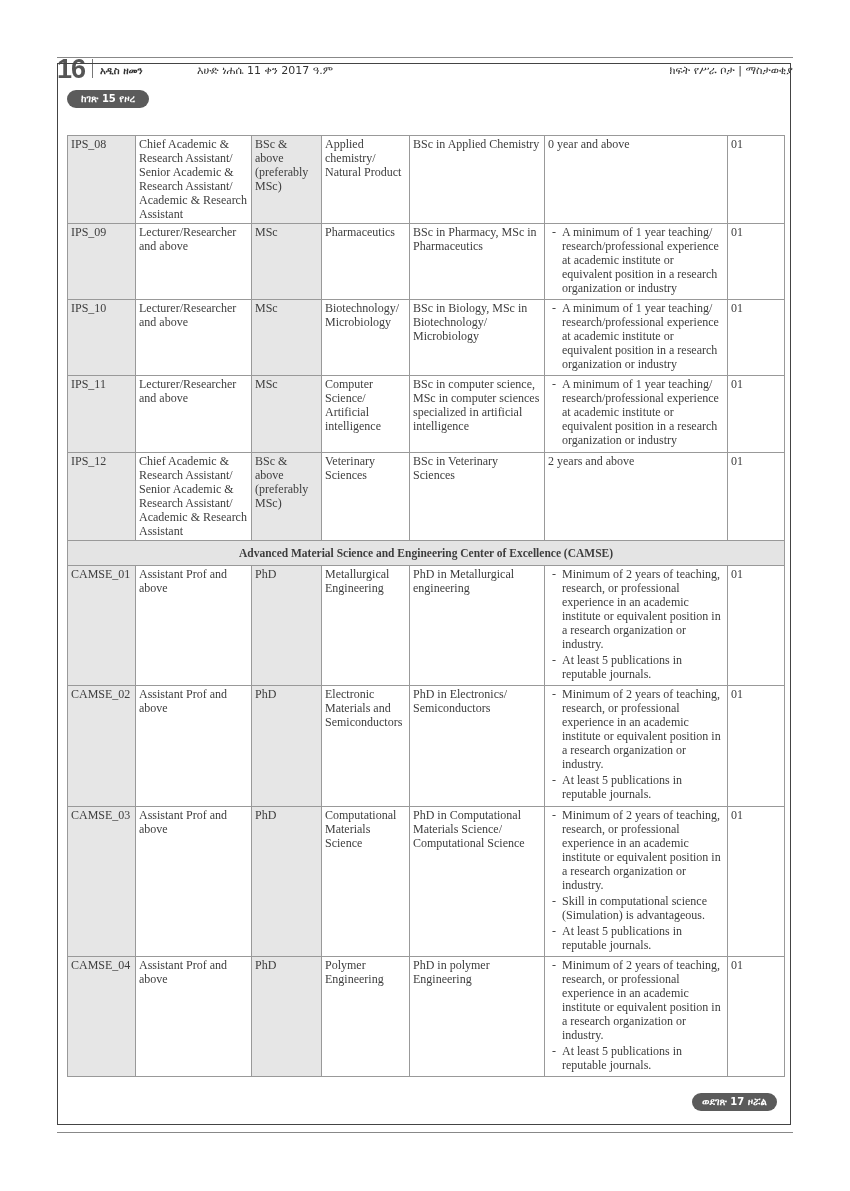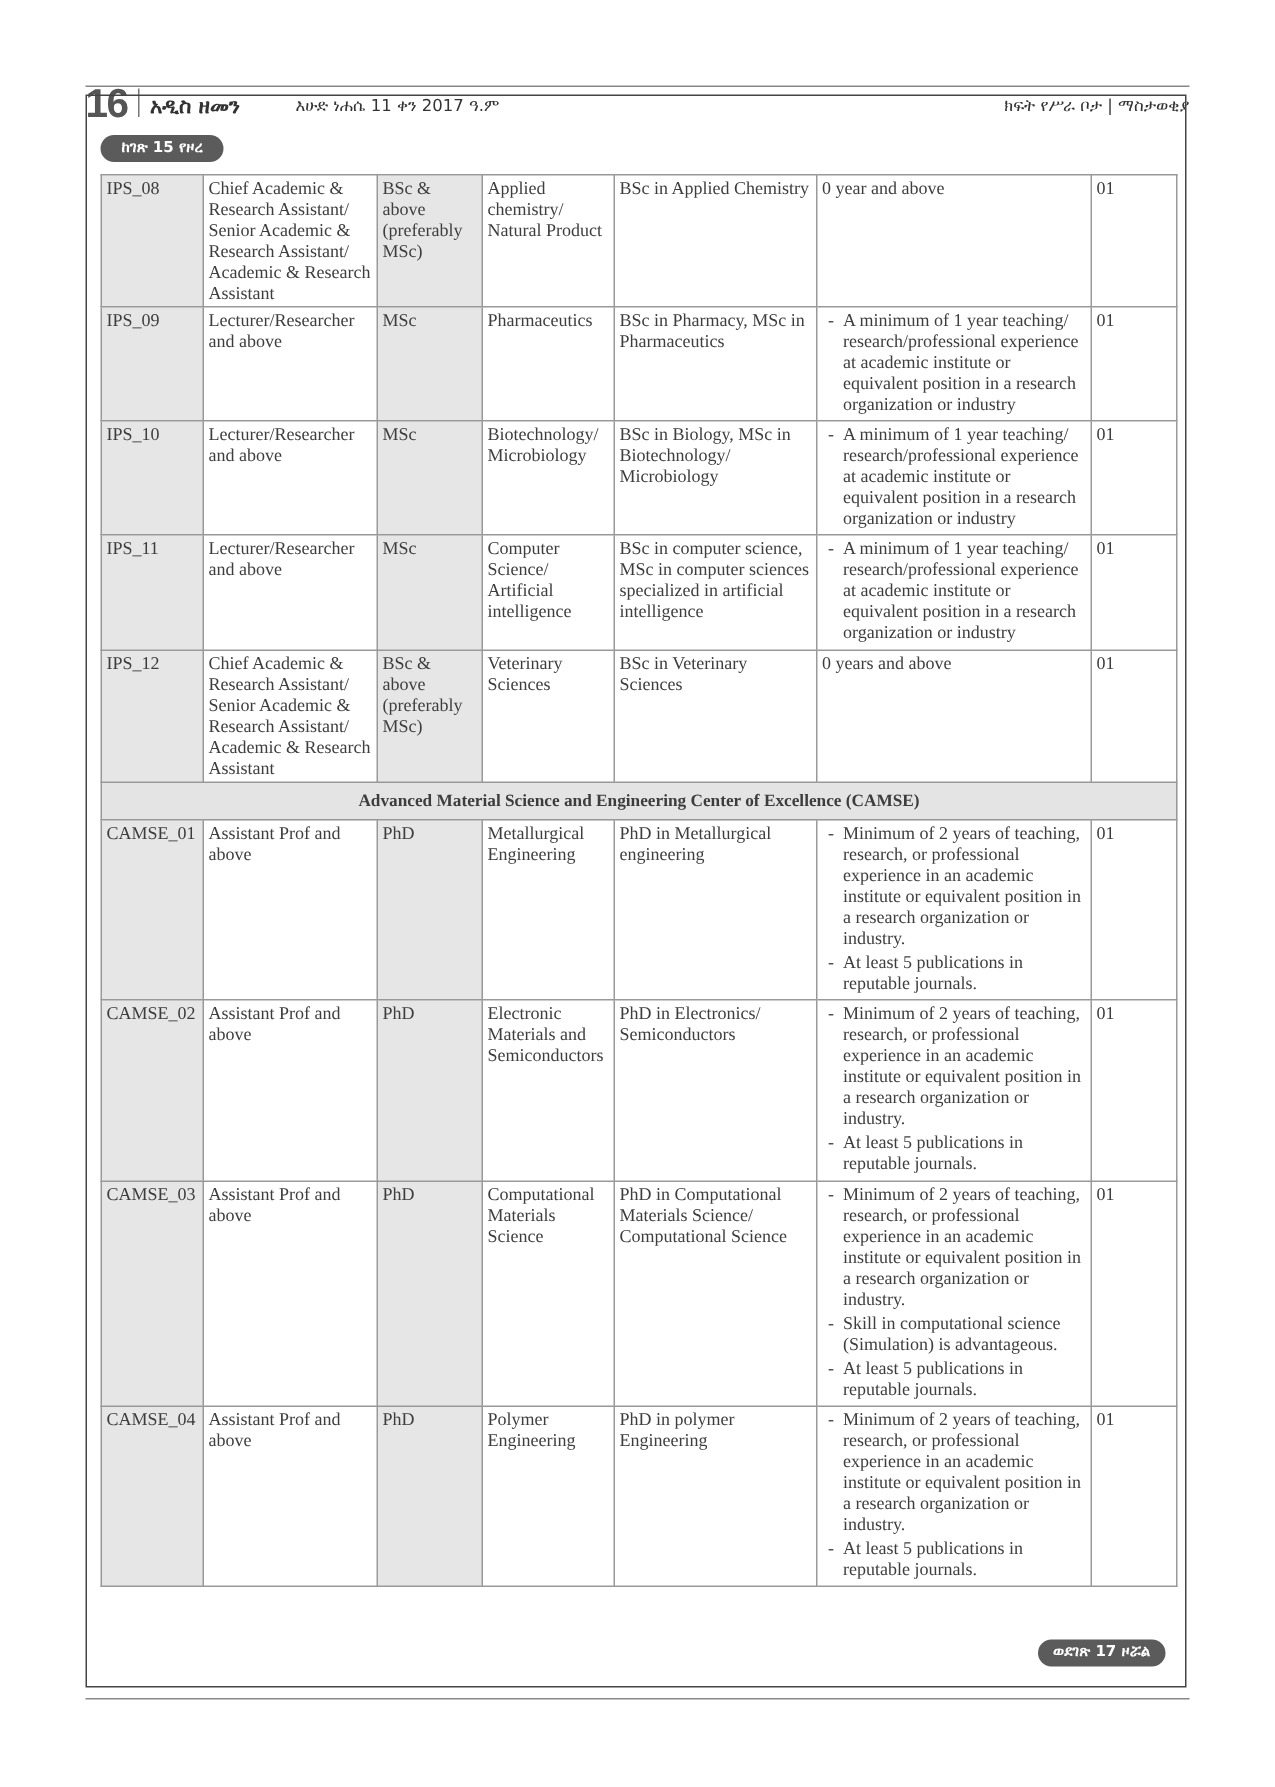--- a/index.html
+++ b/index.html
@@ -1,33 +1,33 @@
 <!DOCTYPE html>
 <html><head>
 <meta charset="utf-8">
 <style>
   html, body { margin: 0; padding: 0; background: #ffffff; }
   body { width: 850px; height: 1191px; position: relative; overflow: hidden; font-family: "Liberation Serif", serif; color: #3a3a3a; }
 
   .header { position: absolute; left: 57px; top: 30px; width: 736px; height: 28px; margin-top: 24px; }
   .page-num { position: absolute; left: 0; top: 0; font-family: "Liberation Sans", sans-serif; font-size: 27px; font-weight: bold; color: #555; line-height: 30px; letter-spacing: -1px; }
   .page-sep { position: absolute; left: 35px; top: 5px; width: 1px; height: 19px; background: #777; }
-  .paper-name { position: absolute; left: 43px; top: 8px; font-family: "DejaVu Sans", sans-serif; font-size: 14px; font-weight: bold; color: #333; line-height: 18px; white-space: nowrap; }
+  .paper-name { position: absolute; left: 43px; top: 8px; font-family: "DejaVu Sans", sans-serif; font-size: 10px; font-weight: bold; color: #333; line-height: 18px; white-space: nowrap; }
   .issue-date { position: absolute; left: 140px; top: 9px; font-family: "DejaVu Sans", sans-serif; font-size: 11px; color: #333; line-height: 16px; white-space: nowrap; text-align: right; }
   .section-right { position: absolute; right: 0; top: 9px; font-family: "DejaVu Sans", sans-serif; font-size: 11px; color: #333; line-height: 16px; white-space: nowrap; }
   .header-rule { position: absolute; left: 57px; top: 57px; width: 736px; height: 1px; background: #888; }
 
   .frame { position: absolute; left: 57px; top: 63px; width: 734px; height: 1062px; border: 1.5px solid #444; box-sizing: border-box; }
   .footer-rule { position: absolute; left: 57px; top: 1132px; width: 736px; height: 1px; background: #888; }
 
   .pill { position: absolute; background: #5b5b5b; color: #fff; font-family: "DejaVu Sans", sans-serif; font-size: 10px; font-weight: bold; border-radius: 9px; height: 18px; line-height: 18px; padding: 0 14px; white-space: nowrap; }
   .pill-top { left: 67px; top: 90px; }
   .pill-bottom { left: 692px; top: 1093px; padding: 0 10px; }
 
-  table.jobs { position: absolute; left: 67px; top: 116px; width: 717px; border-collapse: collapse; table-layout: fixed; font-size: 12px; line-height: 14px; padding-left: 24px; }
+  table.jobs { position: absolute; left: 67px; top: 135px; width: 717px; border-collapse: collapse; table-layout: fixed; font-size: 12px; line-height: 14px; padding-left: 24px; }
   table.jobs td { border: 1px solid #999; vertical-align: top; padding: 1px 3px 2px 3px; color: #3d3d3d; }
   table.jobs td.code { background: #e6e6e6; }
   table.jobs td.quali { background: #e6e6e6; }
   table.jobs td.section-row { background: #e4e4e4; text-align: center; font-weight: bold; font-size: 11.5px; padding: 5px 3px; }
   ul.reqs { list-style: none; margin: 0; padding: 0 0 0 14px; }
   ul.reqs li { position: relative; margin-bottom: 2px; }
   ul.reqs li::before { content: "-"; position: absolute; left: -10px; top: 0; }
 </style>
 </head>
 <body>
@@ -103,21 +103,21 @@
           </ul>
         </td>
         <td>01</td>
       </tr>
       <tr style="height: 88px;">
         <td class="code">IPS_12</td>
         <td>Chief Academic &amp; Research Assistant/ Senior Academic &amp; Research Assistant/ Academic &amp; Research Assistant</td>
         <td class="quali">BSc &amp; above (preferably MSc)</td>
         <td>Veterinary Sciences</td>
         <td>BSc in Veterinary Sciences</td>
-        <td>0 years and above</td>
+        <td>2 years and above</td>
         <td>01</td>
       </tr>
     </tbody>
   <tbody>
     <tr>
       <td class="section-row" colspan="7">Advanced Material Science and Engineering Center of Excellence (CAMSE)</td>
     </tr>
   </tbody>
   <tbody id="camse-body">
       <tr style="height: 120px;">

